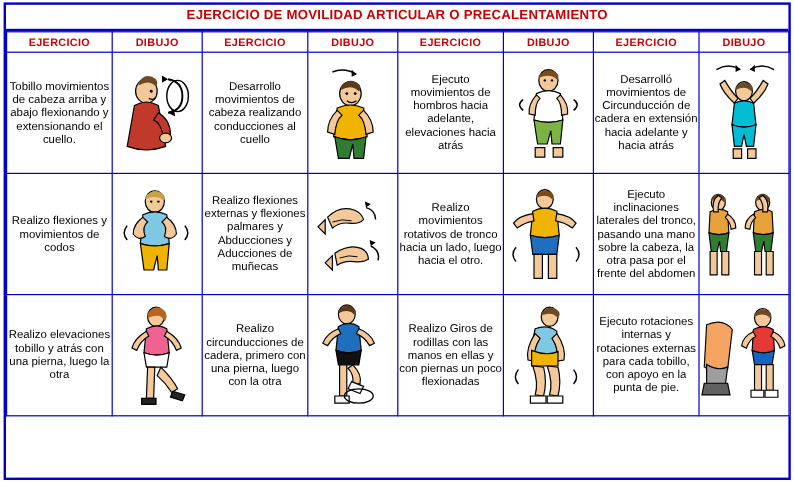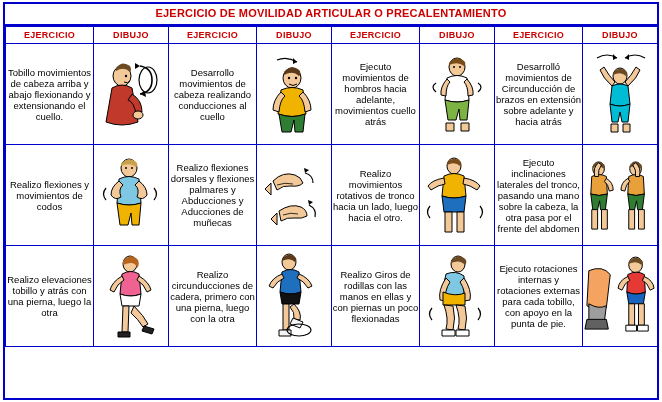--- a/index.html
+++ b/index.html
@@ -152,41 +152,41 @@
                 <circle cx="37" cy="24" r="1.2" fill="#000"></circle>
                 <path d="M30 30 q4 3 8 0" stroke="#000" fill="none" stroke-width="1"></path>
                 <path d="M22 36 q11 -5 22 0 l3 24 q-14 5 -28 0 z" fill="#f0b400" stroke="#000" stroke-width="1"></path>
                 <path d="M22 38 q-8 8 -8 18 l6 2 q1 -12 6 -16z" fill="#f3c99a" stroke="#000" stroke-width="1"></path>
                 <path d="M44 38 q8 8 8 18 l-6 2 q-1 -12 -6 -16z" fill="#f3c99a" stroke="#000" stroke-width="1"></path>
                 <path d="M20 60 q13 5 26 0 l-2 18 l-8 0 l-1 -12 l-3 12 l-9 0 z" fill="#2e7d32" stroke="#000" stroke-width="1"></path>
               </svg>
             </div>
           </td>
 
-          <td class="txt">Ejecuto movimientos de hombros hacia adelante, movimientos cuello atrás</td>
+          <td class="txt">Ejecuto movimientos de hombros hacia adelante, elevaciones hacia atrás</td>
           <td class="fig">
             <div class="figwrap">
               <svg width="70" height="86" viewBox="0 0 70 86">
                 <ellipse cx="35" cy="16" rx="8" ry="9" fill="#f3c99a" stroke="#000" stroke-width="1"></ellipse>
                 <path d="M27 12 q8 -9 16 -1 q1 3 -1 4 q-6 -5 -15 -1 z" fill="#7a4b18"></path>
                 <circle cx="32" cy="16" r="1" fill="#000"></circle>
                 <circle cx="38" cy="16" r="1" fill="#000"></circle>
                 <path d="M25 27 q10 -5 20 0 l2 22 q-12 4 -24 0 z" fill="#ffffff" stroke="#000" stroke-width="1"></path>
                 <path d="M25 28 q-7 8 -6 16 l5 1 q0 -10 4 -14z" fill="#f3c99a" stroke="#000" stroke-width="1"></path>
                 <path d="M45 28 q7 8 6 16 l-5 1 q0 -10 -4 -14z" fill="#f3c99a" stroke="#000" stroke-width="1"></path>
                 <path d="M23 49 q12 4 24 0 l-2 20 l-7 0 l-1 -11 l-3 11 l-8 0 z" fill="#7cb342" stroke="#000" stroke-width="1"></path>
                 <path d="M24 72 l8 0 l0 8 l-8 0 z" fill="#f3c99a" stroke="#000" stroke-width="1"></path>
                 <path d="M39 72 l8 0 l0 8 l-8 0 z" fill="#f3c99a" stroke="#000" stroke-width="1"></path>
                 <path d="M14 32 q-6 4 0 9" stroke="#000" fill="none" stroke-width="1.2"></path>
                 <path d="M56 32 q6 4 0 9" stroke="#000" fill="none" stroke-width="1.2"></path>
               </svg>
             </div>
           </td>
 
-          <td class="txt">Desarrolló movimientos de Circunducción de brazos en extensión sobre adelante y hacia atrás</td>
+          <td class="txt">Desarrolló movimientos de Circunducción de cadera en extensión hacia adelante y hacia atrás</td>
           <td class="fig">
             <div class="figwrap">
               <svg width="70" height="92" viewBox="0 0 70 92">
                 <path d="M12 10 q10 -6 20 0" stroke="#000" fill="none" stroke-width="1.2"></path>
                 <path d="M32 10 l-4 -4 l0 6 z" fill="#000"></path>
                 <path d="M40 10 q10 -6 20 0" stroke="#000" fill="none" stroke-width="1.2"></path>
                 <path d="M40 10 l4 -4 l0 6 z" fill="#000"></path>
                 <ellipse cx="35" cy="28" rx="7" ry="8" fill="#f3c99a" stroke="#000" stroke-width="1"></ellipse>
                 <path d="M28 25 q7 -8 14 -1 q1 3 -1 4 q-5 -5 -13 -1 z" fill="#6b4a24"></path>
                 <path d="M27 38 q8 -4 16 0 l2 18 q-10 4 -20 0 z" fill="#00bcd4" stroke="#000" stroke-width="1"></path>
@@ -212,21 +212,21 @@
                 <path d="M23 27 q10 -5 20 0 l2 24 q-12 4 -24 0 z" fill="#7ec8e3" stroke="#000" stroke-width="1"></path>
                 <path d="M23 29 q-8 6 -8 14 q4 6 10 2 q-3 -8 2 -12z" fill="#f3c99a" stroke="#000" stroke-width="1"></path>
                 <path d="M43 29 q8 6 8 14 q-4 6 -10 2 q3 -8 -2 -12z" fill="#f3c99a" stroke="#000" stroke-width="1"></path>
                 <path d="M21 51 q12 4 24 0 l-2 22 l-7 0 l-1 -12 l-3 12 l-8 0 z" fill="#f0b400" stroke="#000" stroke-width="1"></path>
                 <path d="M10 36 q-5 6 0 12" stroke="#000" fill="none" stroke-width="1.2"></path>
                 <path d="M58 36 q5 6 0 12" stroke="#000" fill="none" stroke-width="1.2"></path>
               </svg>
             </div>
           </td>
 
-          <td class="txt">Realizo flexiones dorsales y flexiones palmares y Abducciones y Aducciones de muñecas</td>
+          <td class="txt">Realizo flexiones externas y flexiones palmares y Abducciones y Aducciones de muñecas</td>
           <td class="fig">
             <div class="figwrap">
               <svg width="70" height="80" viewBox="0 0 70 80">
                 <path d="M14 26 q10 -10 22 -6 q6 2 8 8 q-4 4 -12 3 q-8 -1 -14 4 z" fill="#f3c99a" stroke="#000" stroke-width="1"></path>
                 <path d="M18 30 q8 -3 16 -1" stroke="#000" fill="none" stroke-width="0.8"></path>
                 <path d="M12 28 l-6 6 l6 6 z" fill="#f3c99a" stroke="#000" stroke-width="1"></path>
                 <path d="M46 18 q8 2 8 10" stroke="#000" fill="none" stroke-width="1.2"></path>
                 <path d="M46 18 l-1 -5 l5 2 z" fill="#000"></path>
                 <path d="M20 56 q12 -8 22 -4 q6 3 6 9 q-5 3 -12 2 q-8 -1 -14 3 z" fill="#f3c99a" stroke="#000" stroke-width="1"></path>
                 <path d="M24 60 q8 -3 15 -1" stroke="#000" fill="none" stroke-width="0.8"></path>

